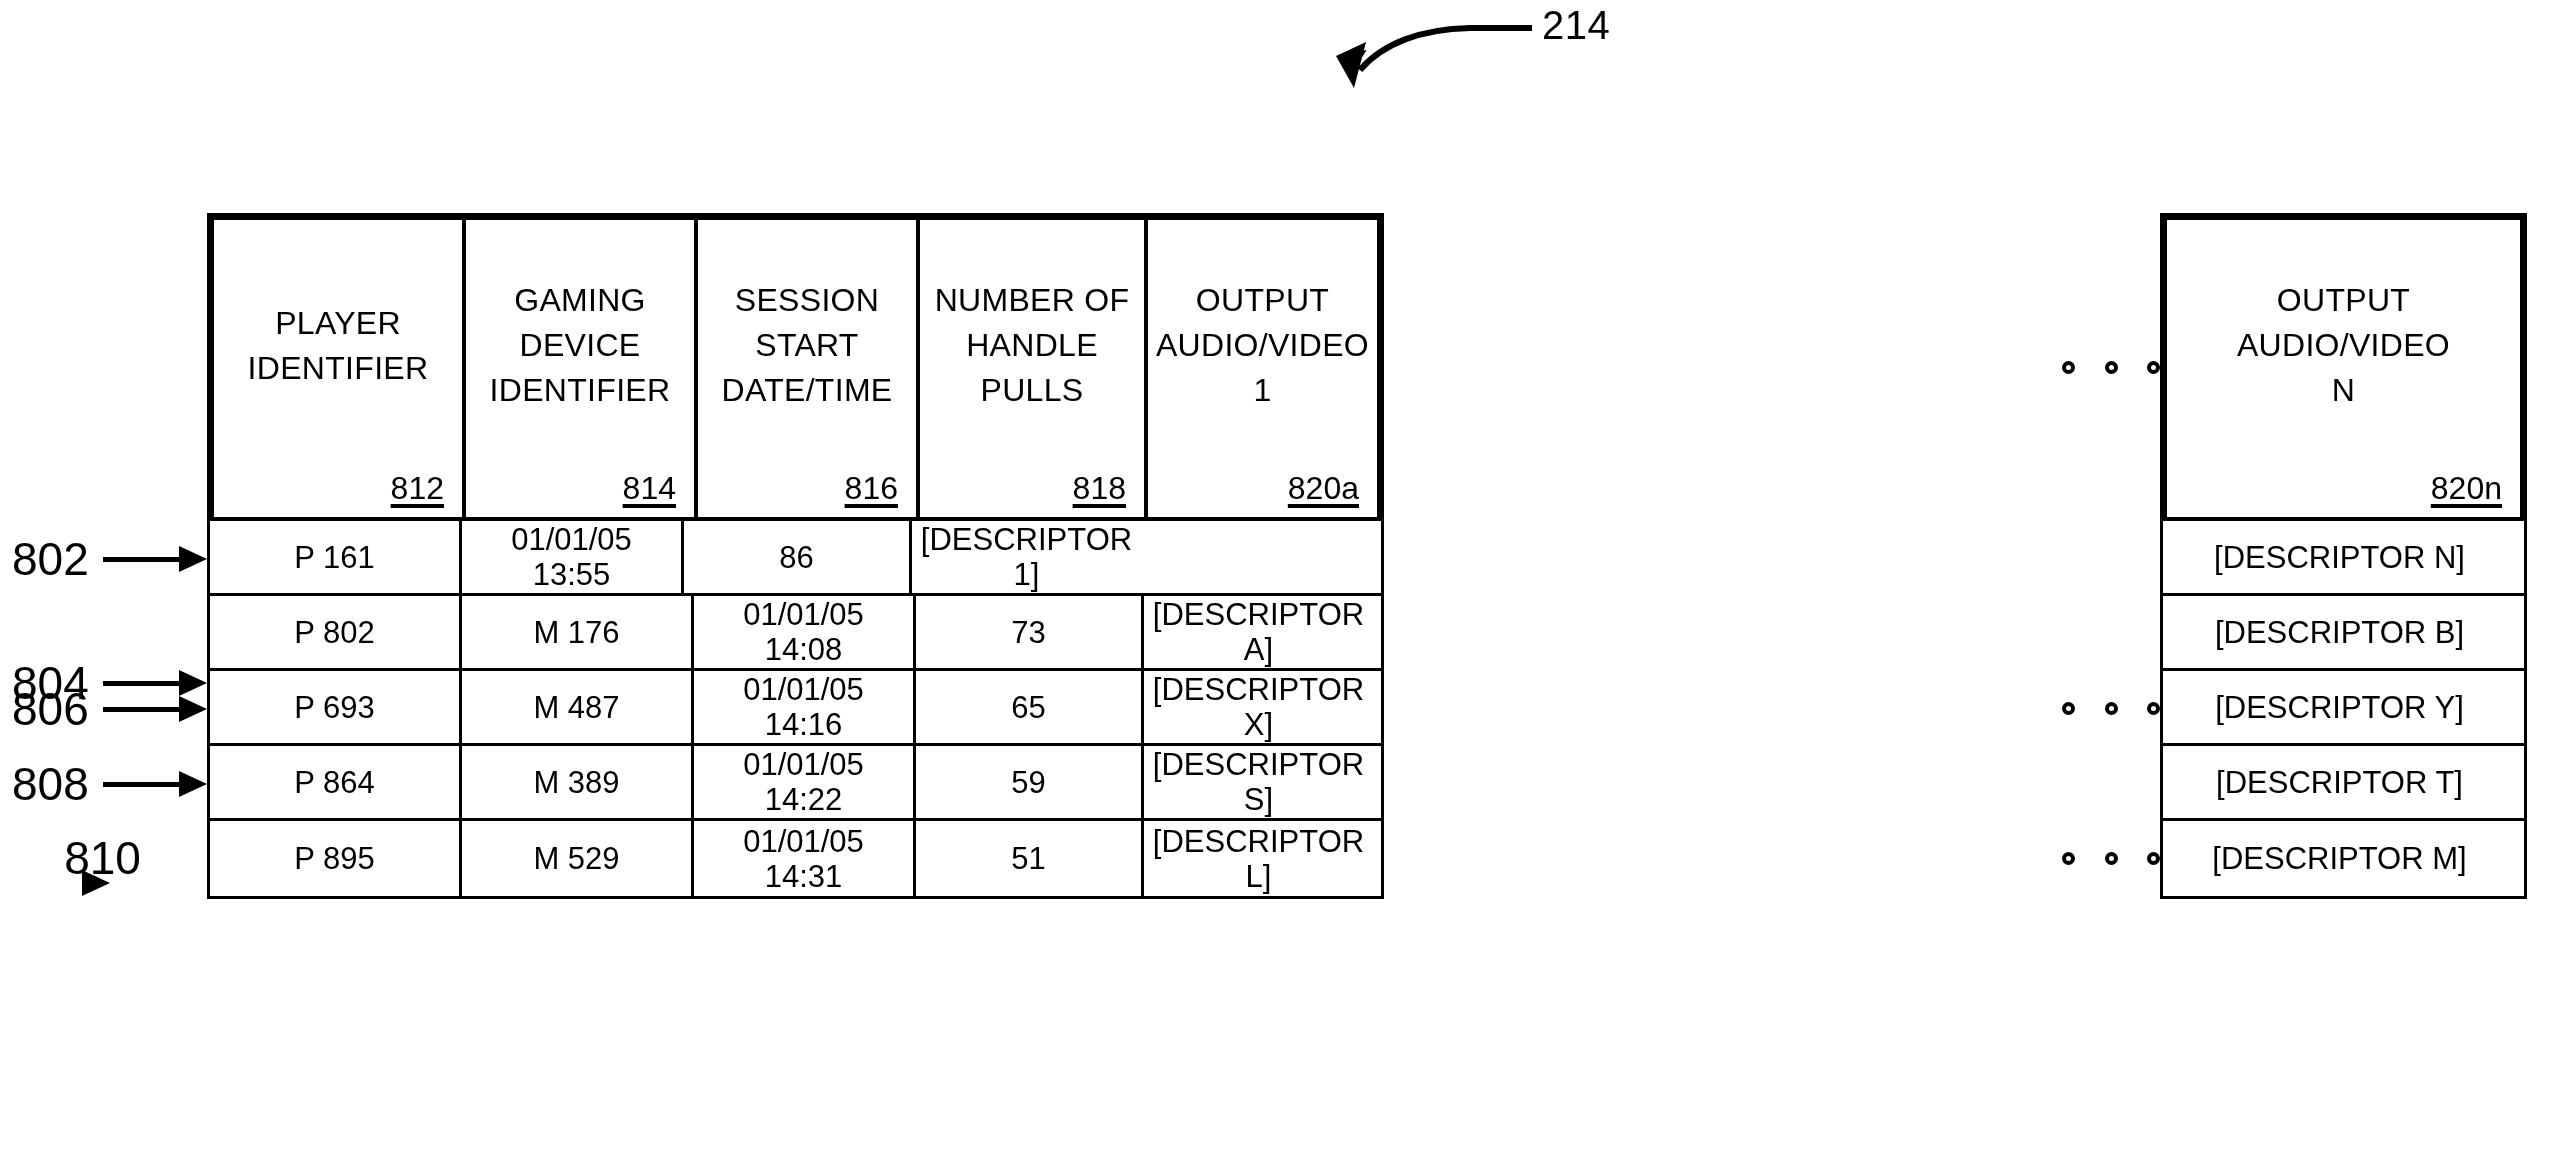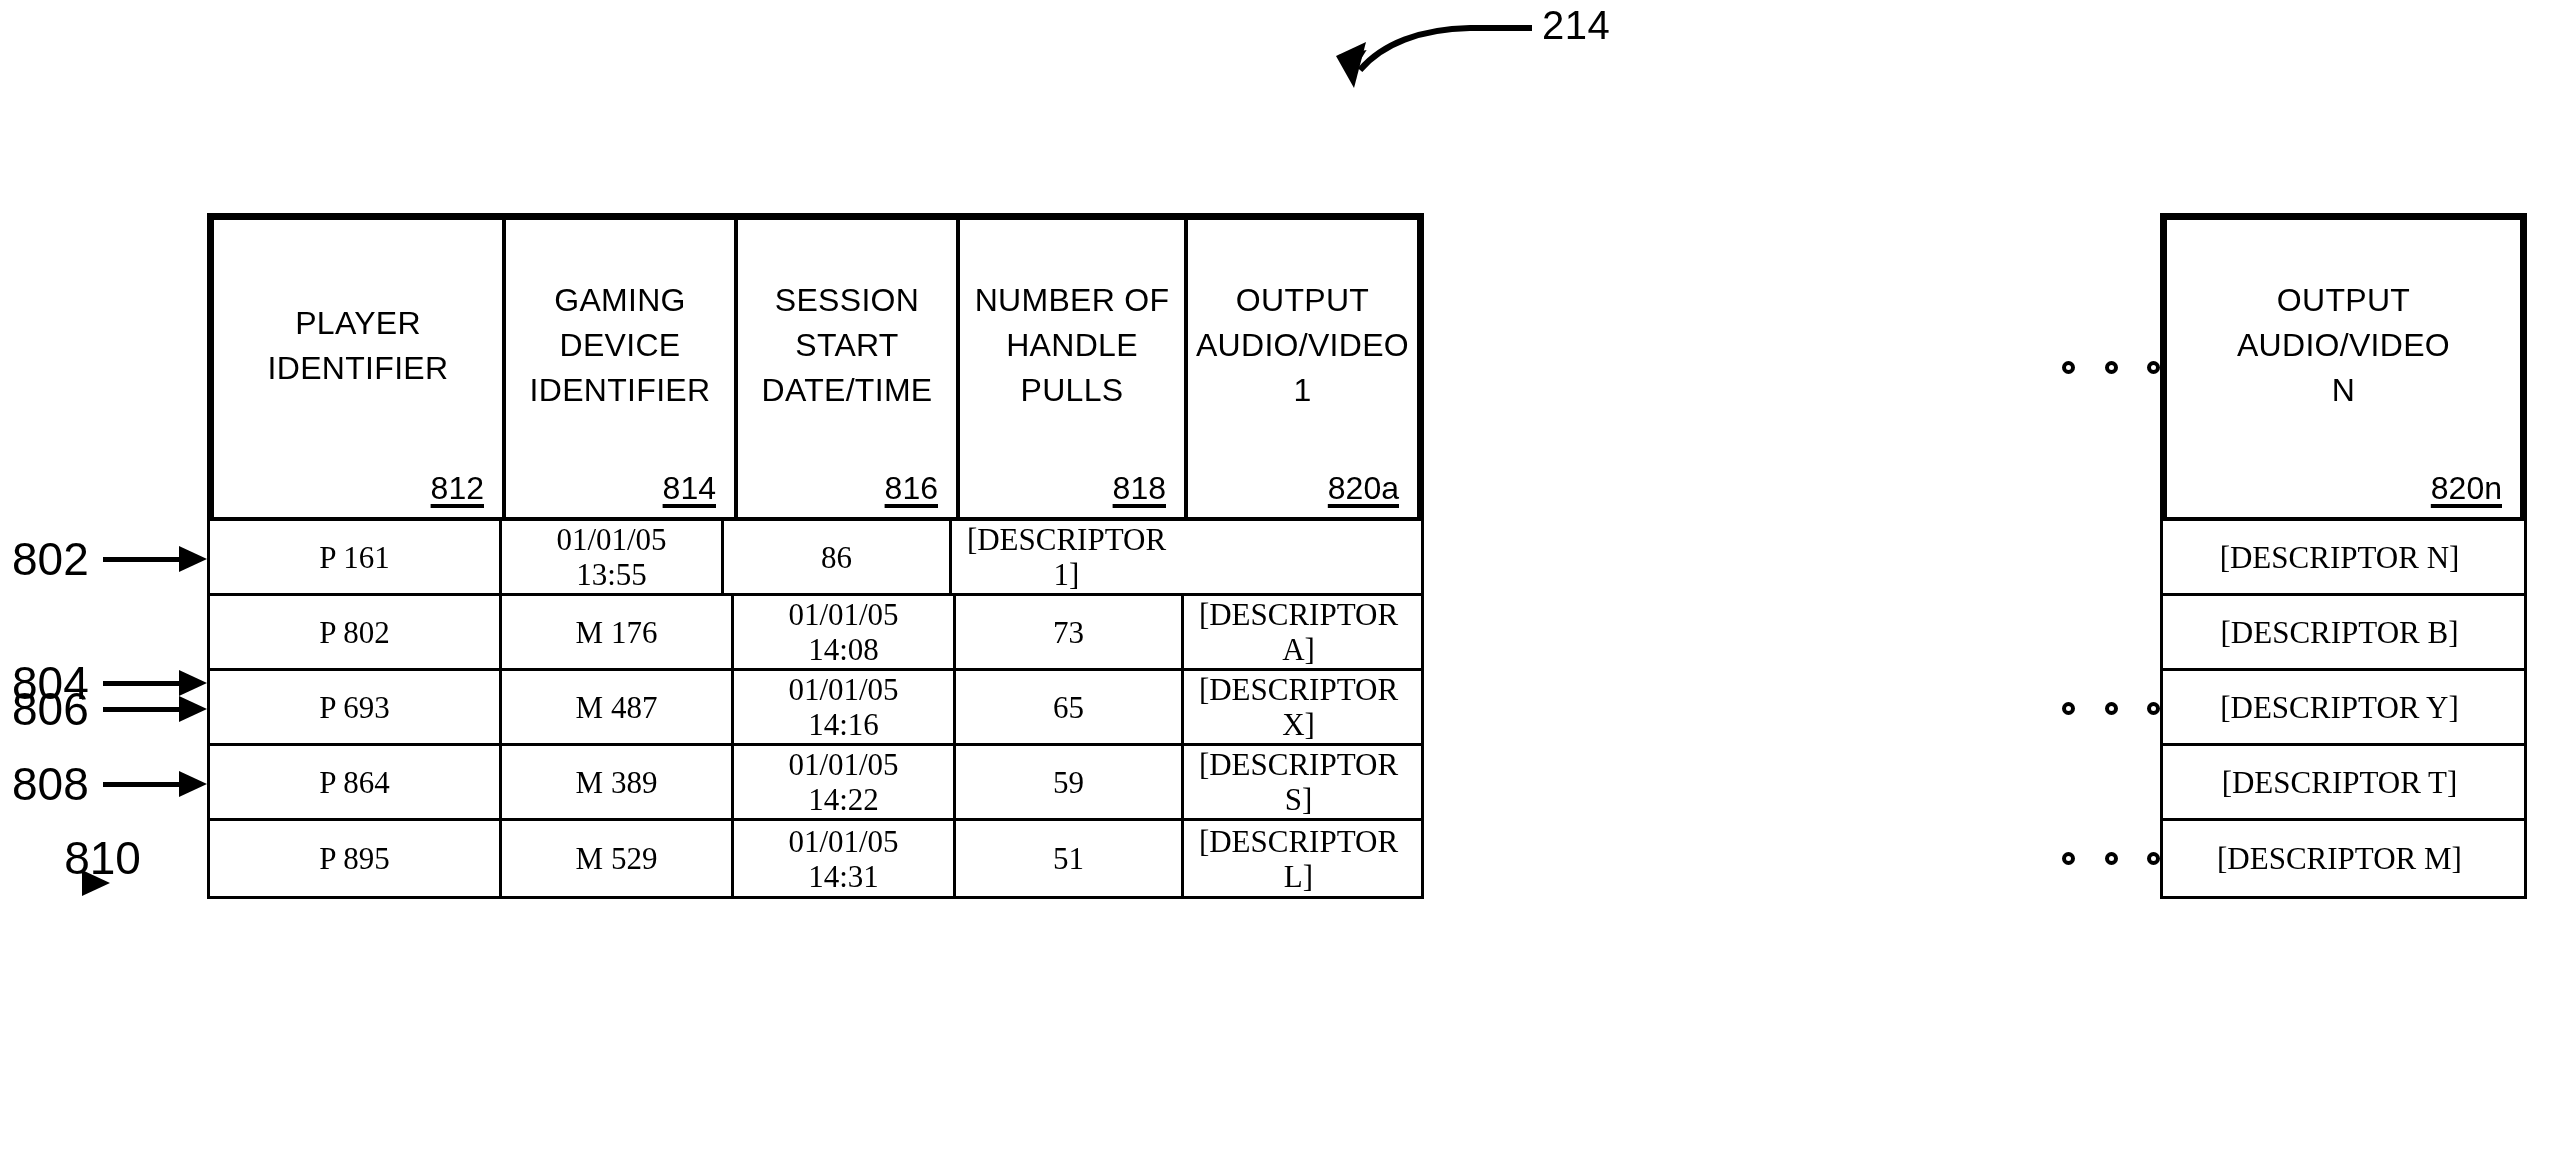--- a/index.html
+++ b/index.html
@@ -148,26 +148,25 @@
     box-sizing: border-box;
     border-right: 3px solid #000;
     display: flex;
     align-items: center;
     justify-content: center;
     text-align: center;
     font-size: 31px;
     line-height: 35px;
     white-space: pre-line;
     padding: 8px 6px;
-    font-family: Liberation Serif, serif;
   }
   .body-cell:last-child { border-right: none; }
 
   
-  .c0 { width: 292px; justify-content: center; }
+  .c0 { width: 252px; justify-content: center; }
   .c1 { width: 232px; }
   .c2 { width: 222px; }
   .c3 { width: 228px; }
   .c4 { width: 229px; }
   
   .ct { width: 353px; }
 
   
   .gap-dots {
     position: absolute;

